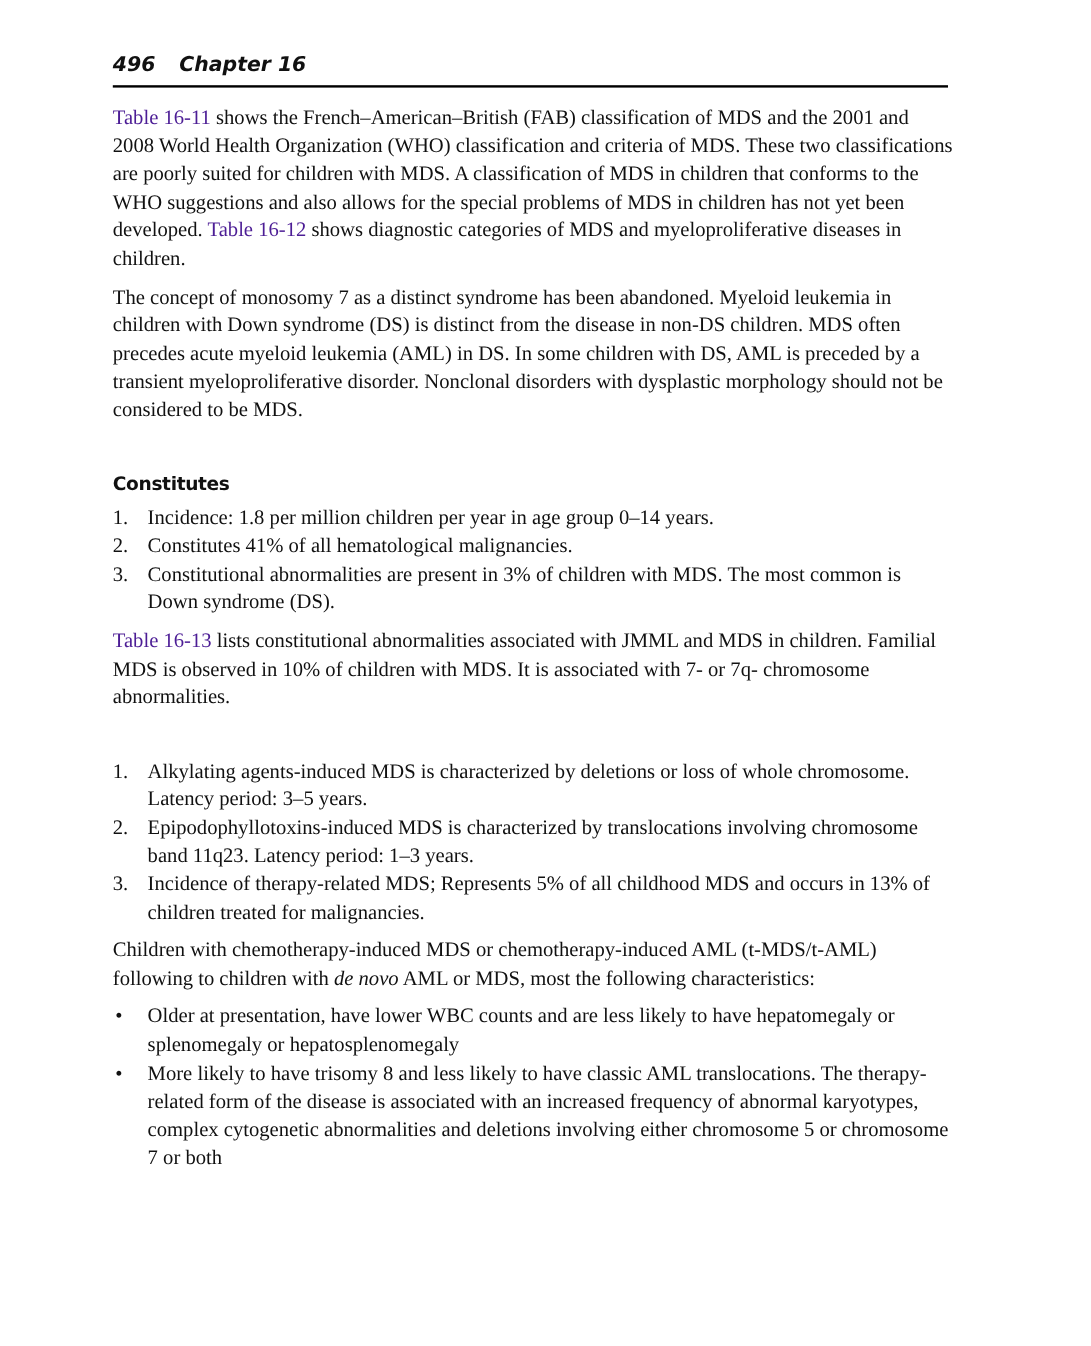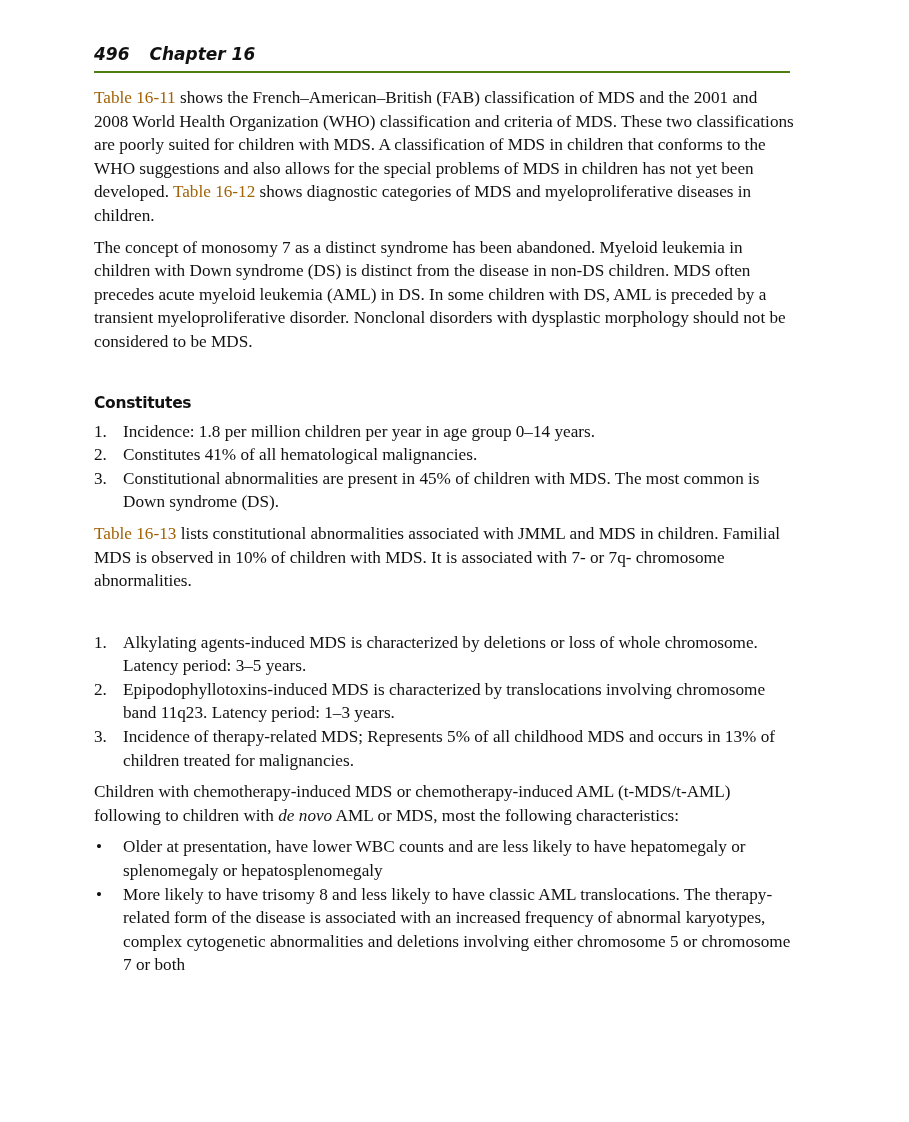--- a/index.html
+++ b/index.html
@@ -14,38 +14,38 @@
       overflow: hidden;
       font-family: "Liberation Serif", "DejaVu Serif", serif;
       color: #111111;
     }
     .page-header {
       position: absolute;
       left: 94px;
       top: 43px;
       width: 696px;
       height: 28px;
-      border-bottom: 2px solid #4d7c0f;
+      border-bottom: 2px solid #000000;
       font-family: "DejaVu Sans", "Liberation Sans", sans-serif;
       font-style: italic;
       font-weight: bold;
       font-size: 17px;
       line-height: 22px;
     }
     .page-number { margin-right: 14px; }
     .content {
       position: absolute;
       left: 94px;
       top: 86px;
       width: 700px;
       font-size: 17.2px;
       line-height: 23.6px;
     }
     p { margin: 0 0 8px 0; }
-    .link { color: #a16207; }
+    .link { color: #4c1d95; }
     .heading {
       font-family: "DejaVu Sans", "Liberation Sans", sans-serif;
       font-weight: bold;
       font-size: 15.5px;
       letter-spacing: -0.3px;
       margin: 0 0 6px 0;
       line-height: 22px;
     }
     ol.numbered, ul.bullets {
       list-style: none;
@@ -89,21 +89,21 @@
     <li>
       <span class="marker">1.</span>
       <span>Incidence: 1.8 per million children per year in age group 0–14 years.</span>
     </li>
     <li>
       <span class="marker">2.</span>
       <span>Constitutes 41% of all hematological malignancies.</span>
     </li>
     <li>
       <span class="marker">3.</span>
-      <span>Constitutional abnormalities are present in 45% of children with MDS. The most common is Down syndrome (DS).</span>
+      <span>Constitutional abnormalities are present in 3% of children with MDS. The most common is Down syndrome (DS).</span>
     </li>
   </ol>
 
   <p>
     <span class="link">Table 16-13</span><span> lists constitutional abnormalities associated with JMML and MDS in children. Familial MDS is observed in 10% of children with MDS. It is associated with 7- or 7q- chromosome abnormalities.</span>
   </p>
 
   <div class="gap-section"></div>
 
 

